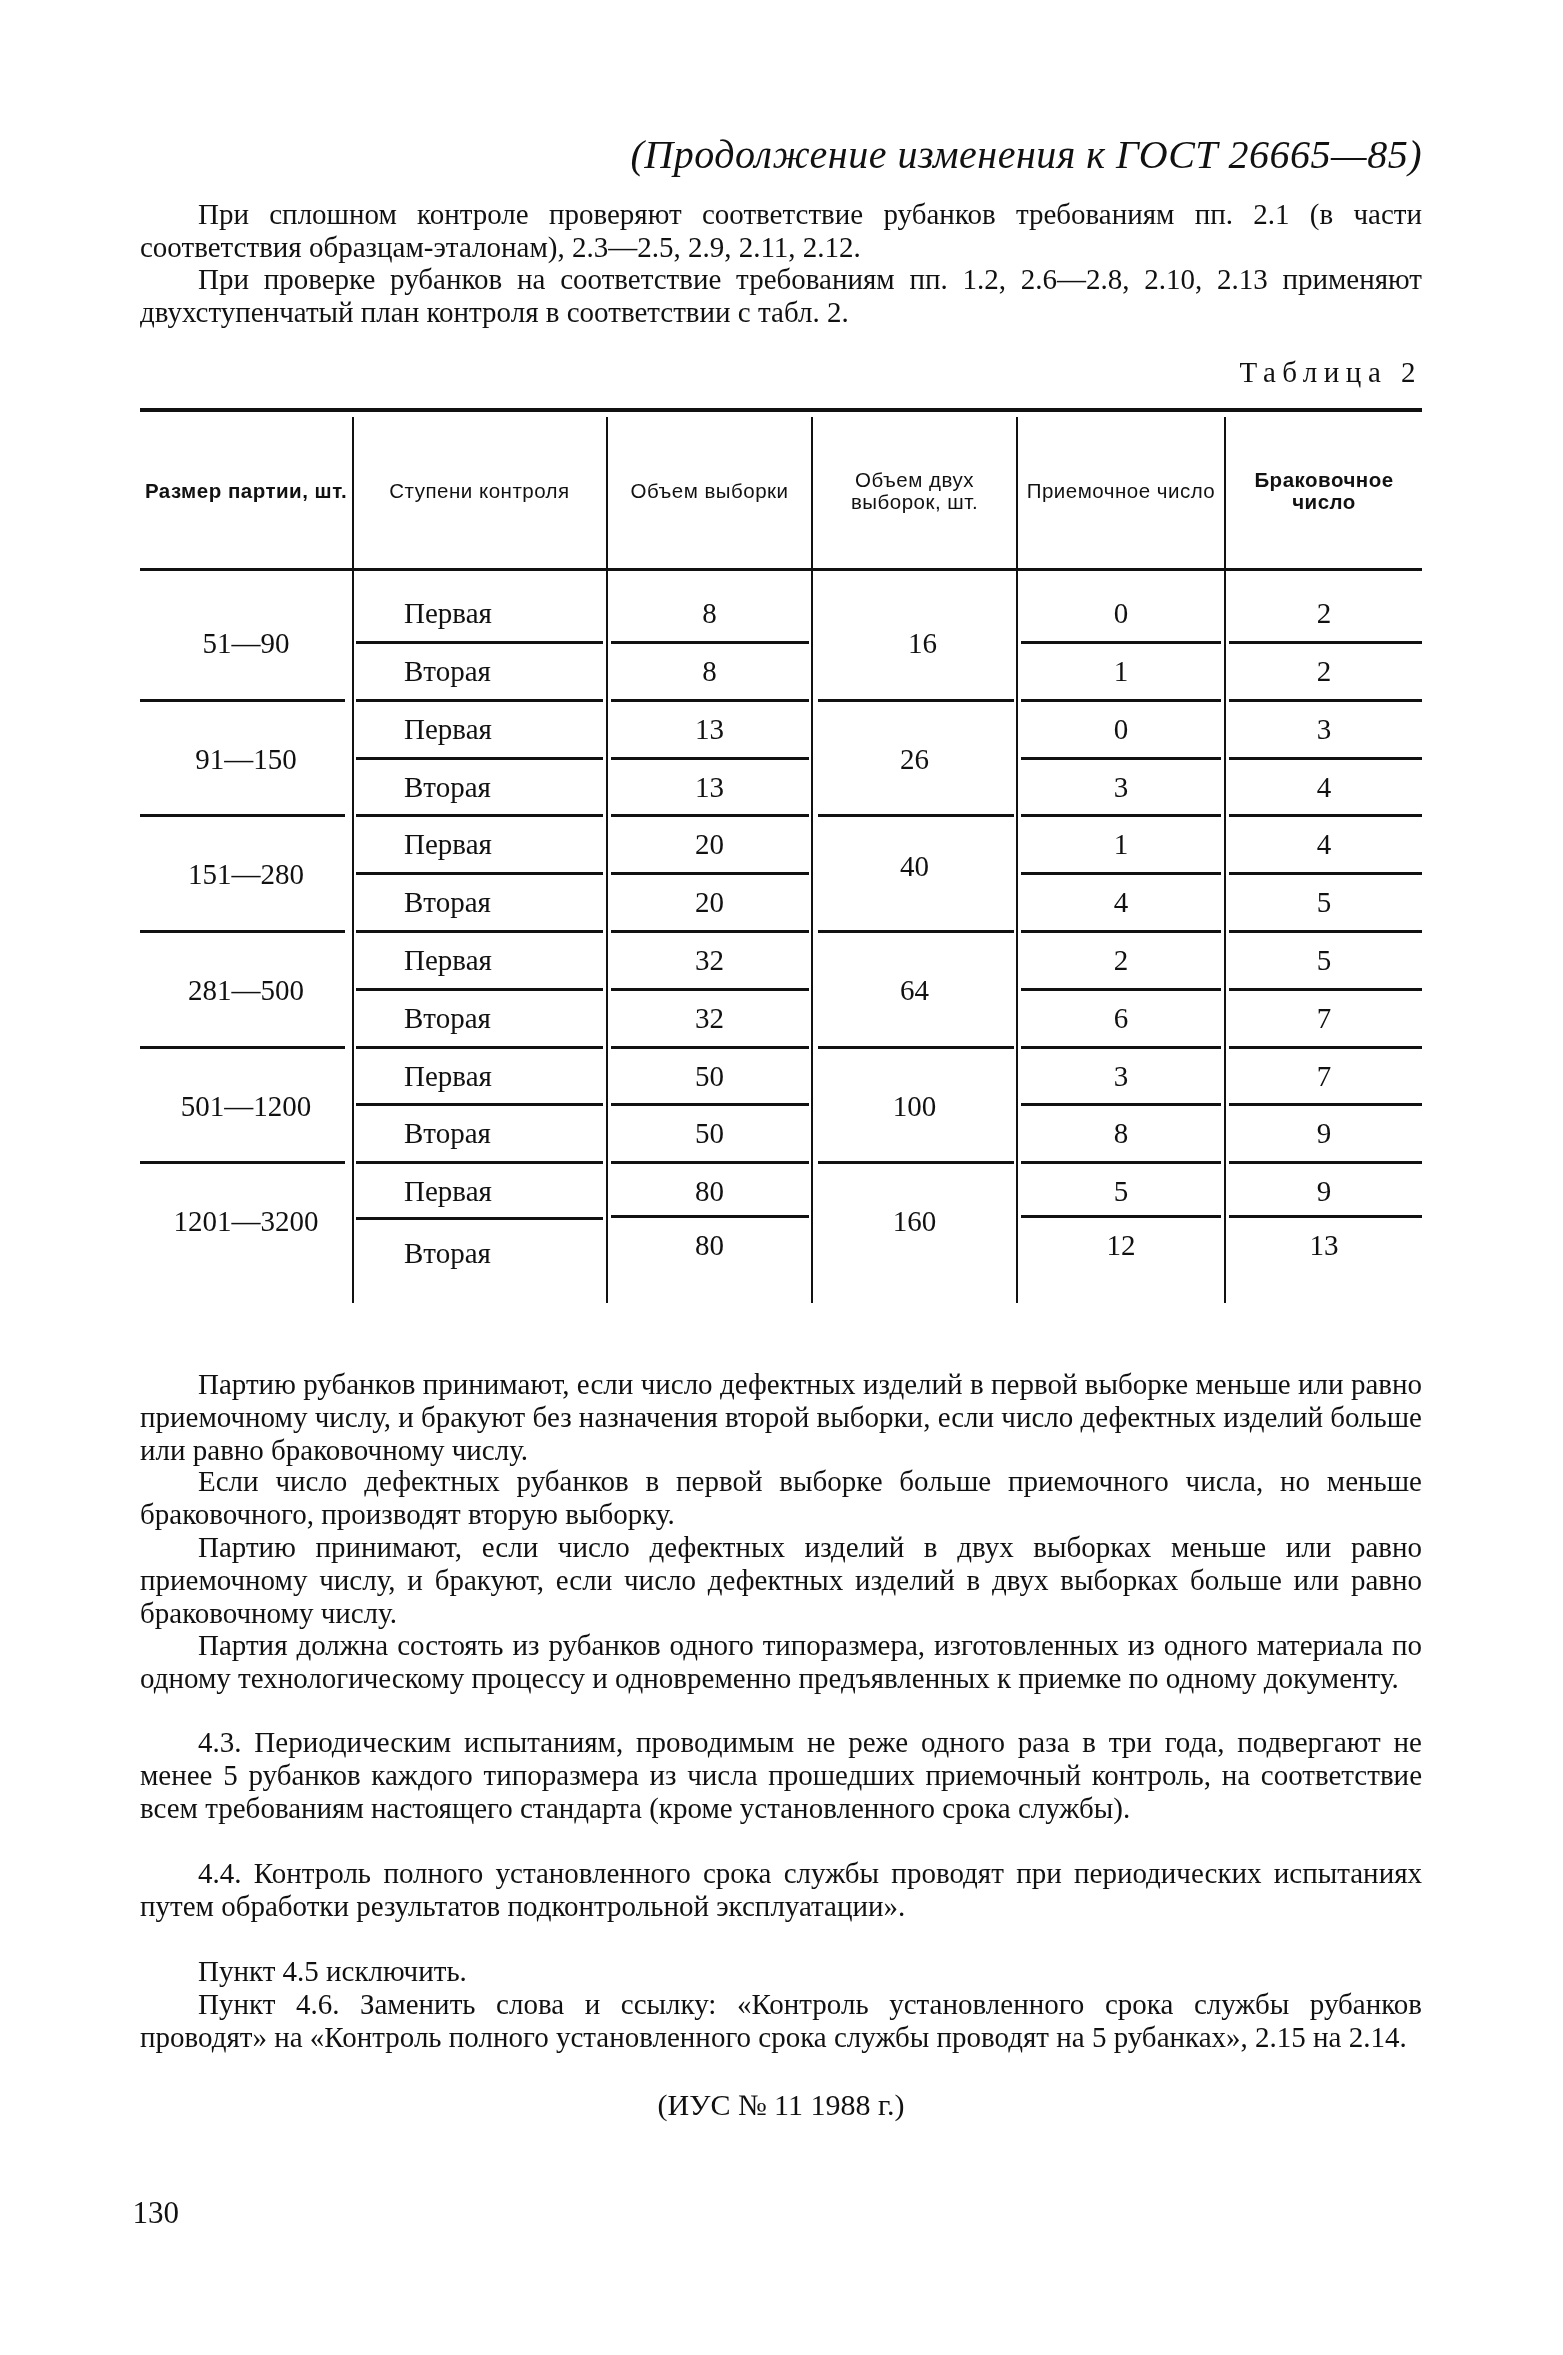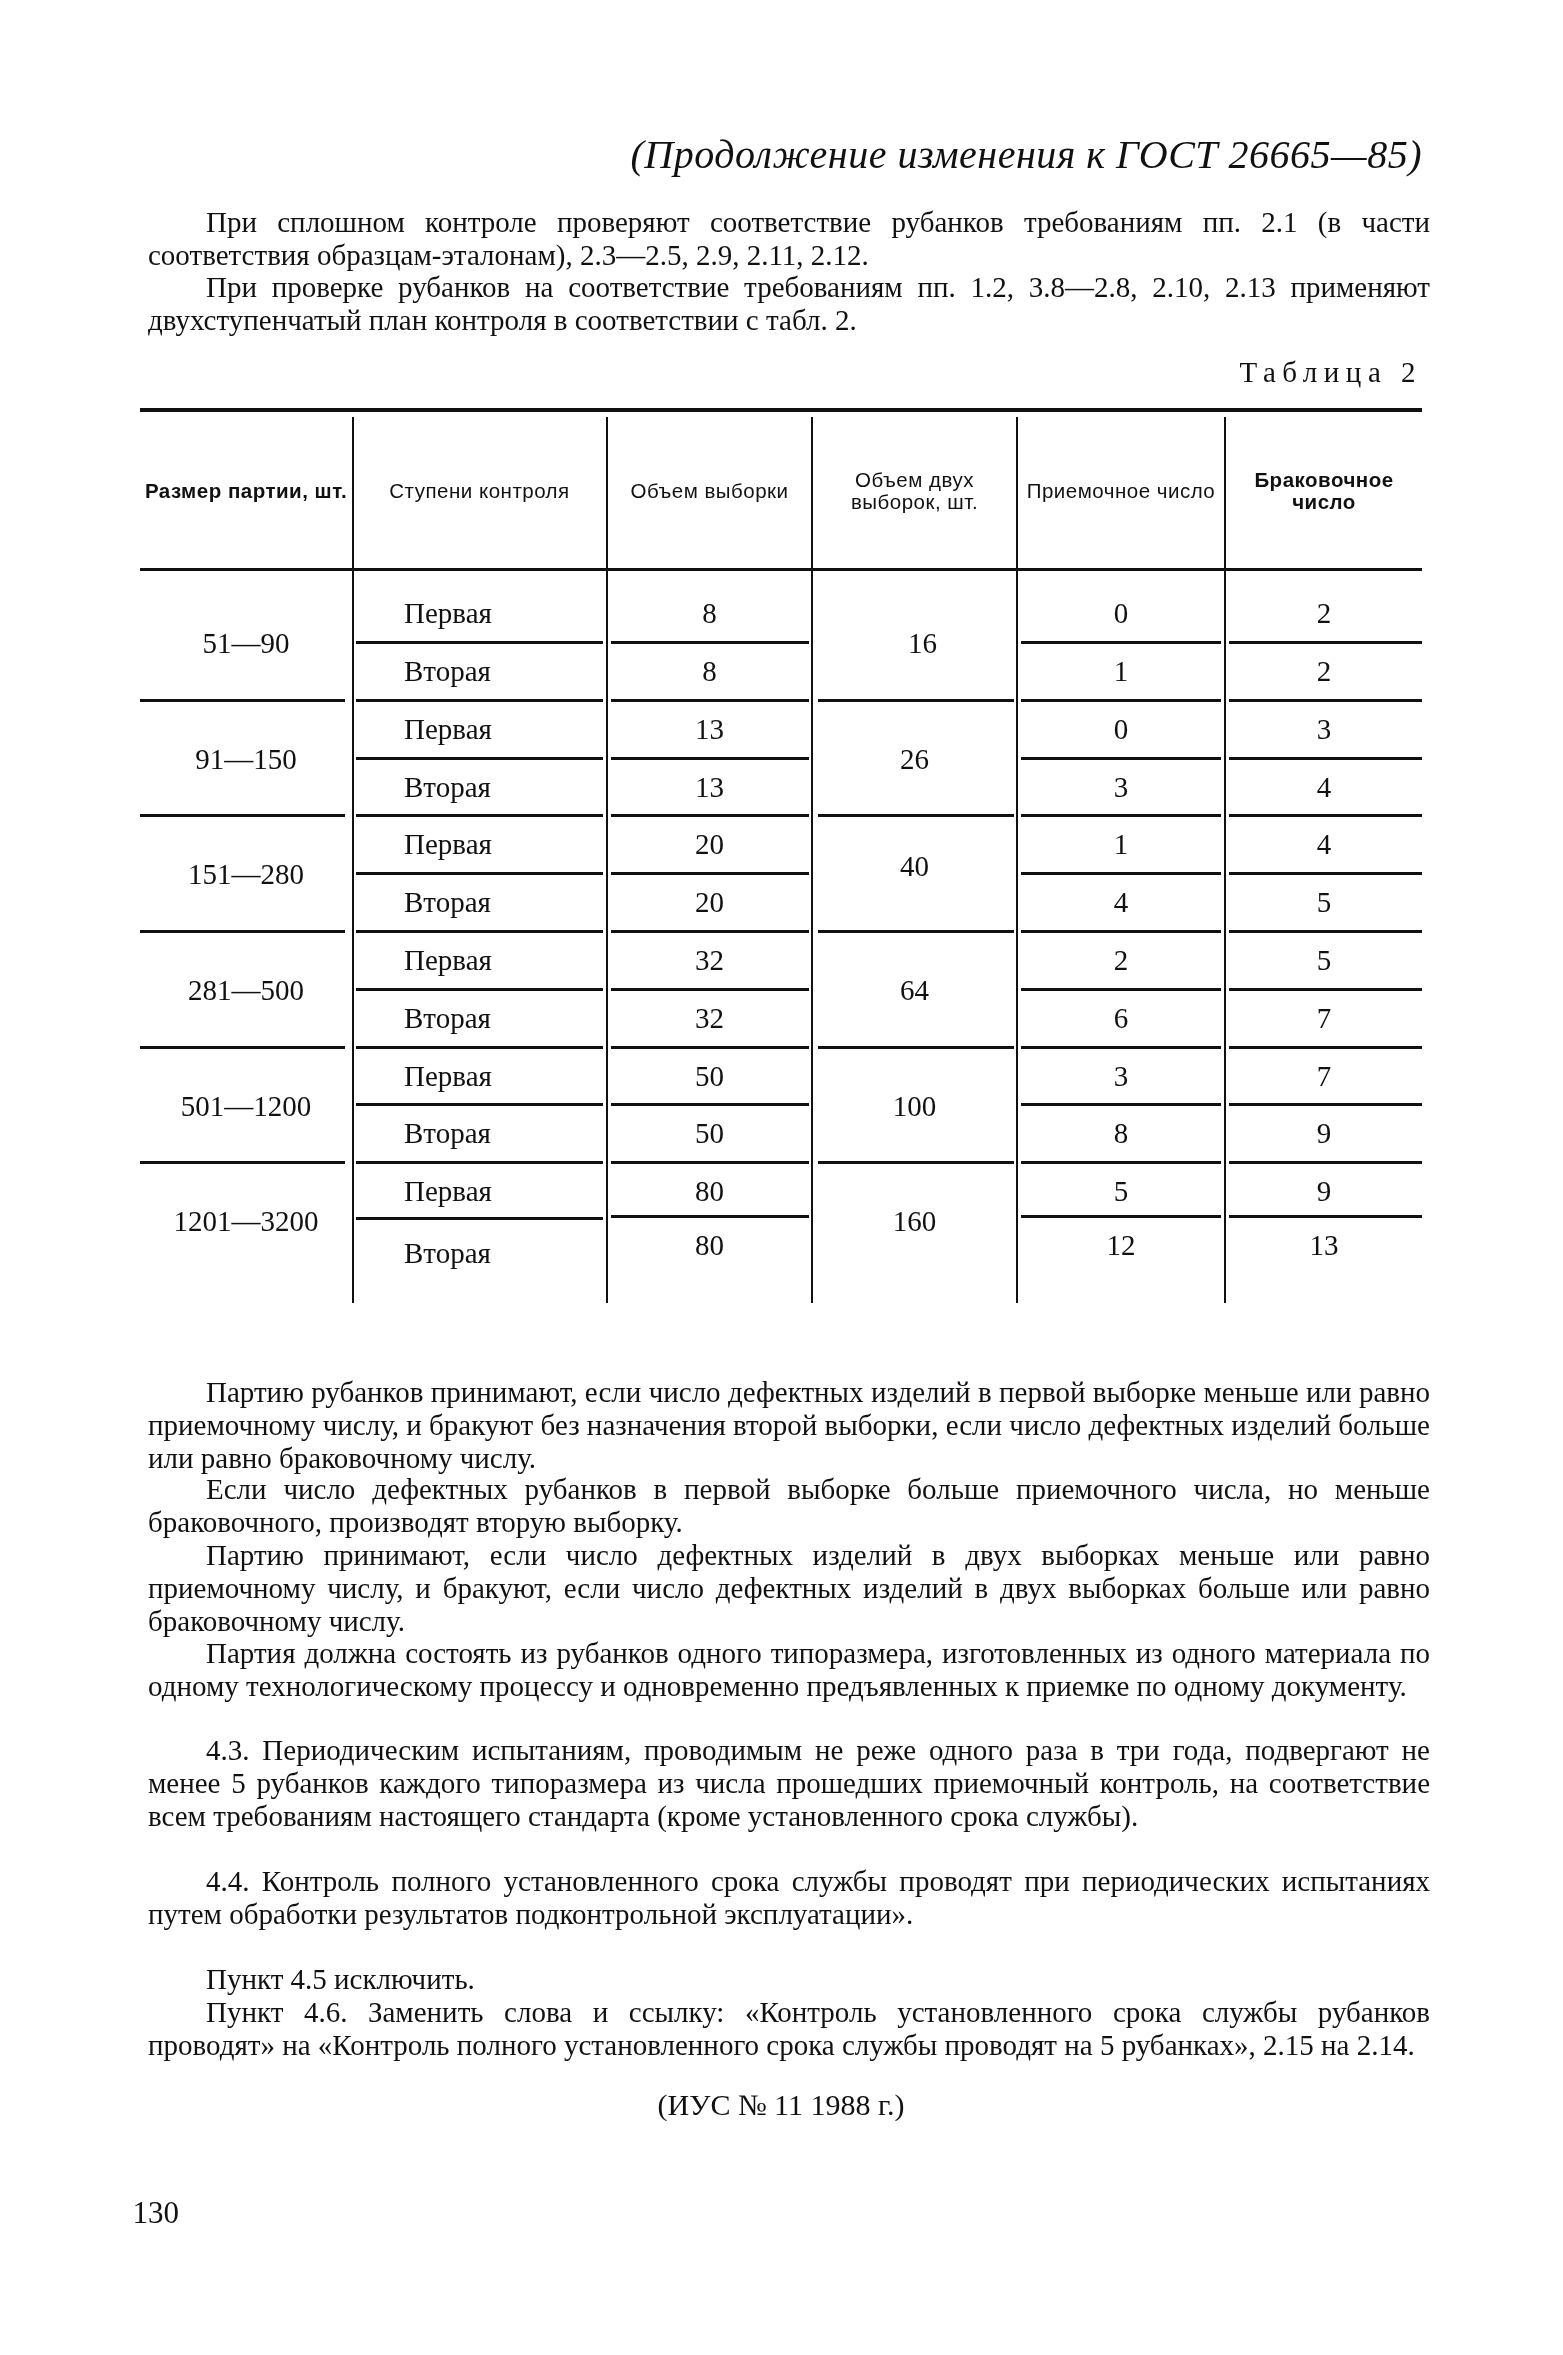--- a/index.html
+++ b/index.html
@@ -8,21 +8,21 @@
     font-family: "Liberation Serif", "DejaVu Serif", serif; color: #111;
   }
   .page { position: absolute; left: 140px; top: 0; width: 1282px; }
   .running-head {
     position: absolute; top: 131px; right: 0;
     font-style: italic; font-size: 40px; letter-spacing: 0.5px;
   }
   .para {
     position: absolute; left: 0; width: 1282px;
     font-size: 29px; line-height: 33px; text-align: justify;
-    text-indent: 58px; margin: 8px;
+    text-indent: 58px; margin: 0;
   }
   .table-caption {
     position: absolute; top: 356px; right: 0; font-size: 29px; letter-spacing: 6.5px;
   }
   .tbl { position: absolute; left: 0; top: 408px; width: 1282px; height: 895px; }
   .rule-thick { position: absolute; left: 0; width: 1282px; height: 3.7px; background: #111; }
   .vline { position: absolute; width: 1.9px; background: #111; }
   .hcell {
     position: absolute; top: 7.5px; height: 151px; display: flex;
     align-items: center; justify-content: center; text-align: center;
@@ -40,21 +40,21 @@
   .page-num { position: absolute; top: 2195px; left: -7.5px; font-size: 31px; }
 </style>
 </head>
 <body>
 
 <div class="page">
 
   <div class="running-head">(Продолжение изменения к ГОСТ 26665—85)</div>
 
   <p class="para" style="top:198px;">При сплошном контроле проверяют соответствие рубанков требованиям пп. 2.1 (в части соответствия образцам-эталонам), 2.3—2.5, 2.9, 2.11, 2.12.</p>
-  <p class="para" style="top:263px;">При проверке рубанков на соответствие требованиям пп. 1.2, 3.8—2.8, 2.10, 2.13 применяют двухступенчатый план контроля в соответствии с табл. 2.</p>
+  <p class="para" style="top:263px;">При проверке рубанков на соответствие требованиям пп. 1.2, 2.6—2.8, 2.10, 2.13 применяют двухступенчатый план контроля в соответствии с табл. 2.</p>
 
   <div class="table-caption">Таблица 2</div>
 
   <div class="tbl">
     <div class="rule-thick" style="top:0;"></div>
     <div class="rule-thick" style="top:160px;height:2.8px;"></div>
 
     <div class="vline" style="left:212px;top:9.3px;height:886px;"></div>
     <div class="vline" style="left:466px;top:9.3px;height:886px;"></div>
     <div class="vline" style="left:671px;top:9.3px;height:886px;"></div>

